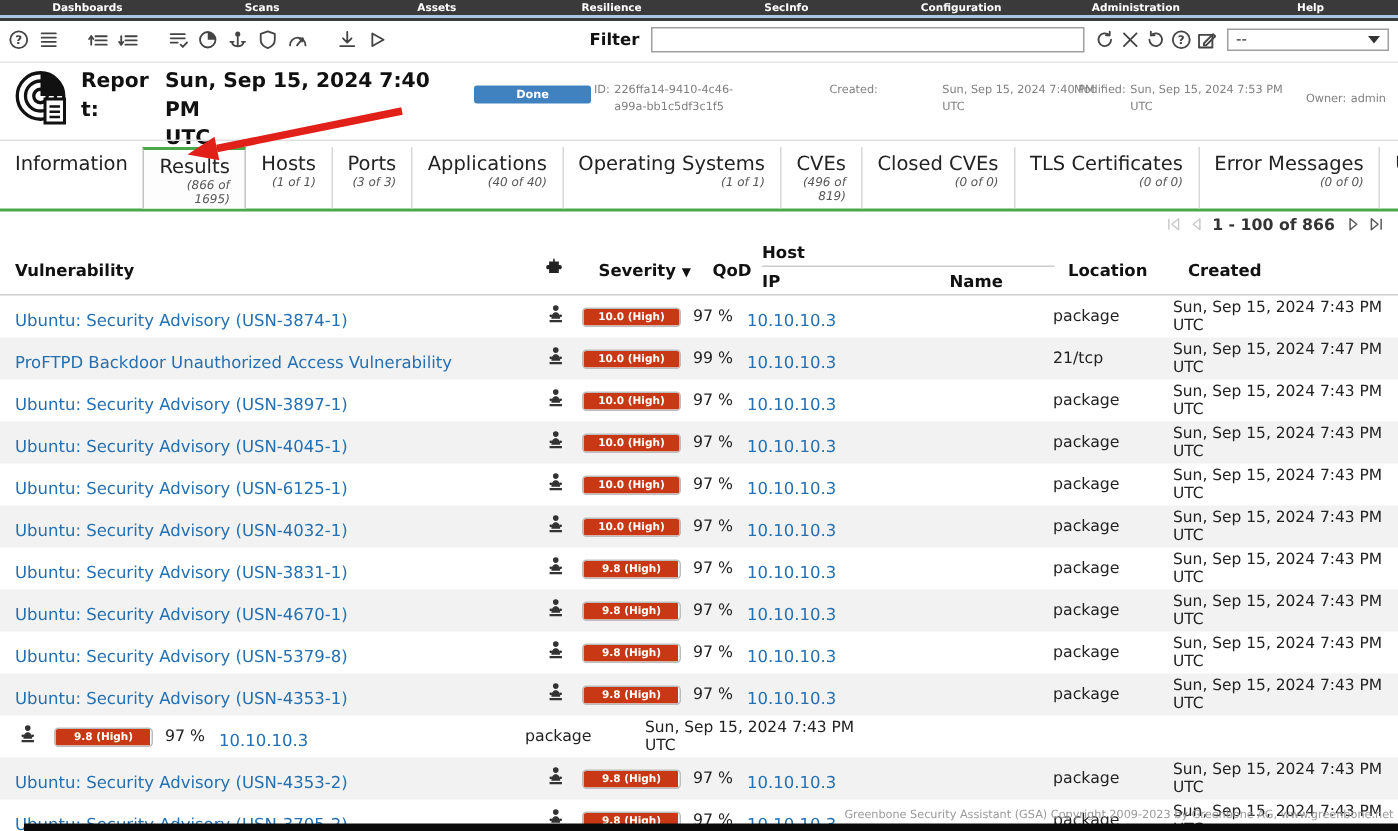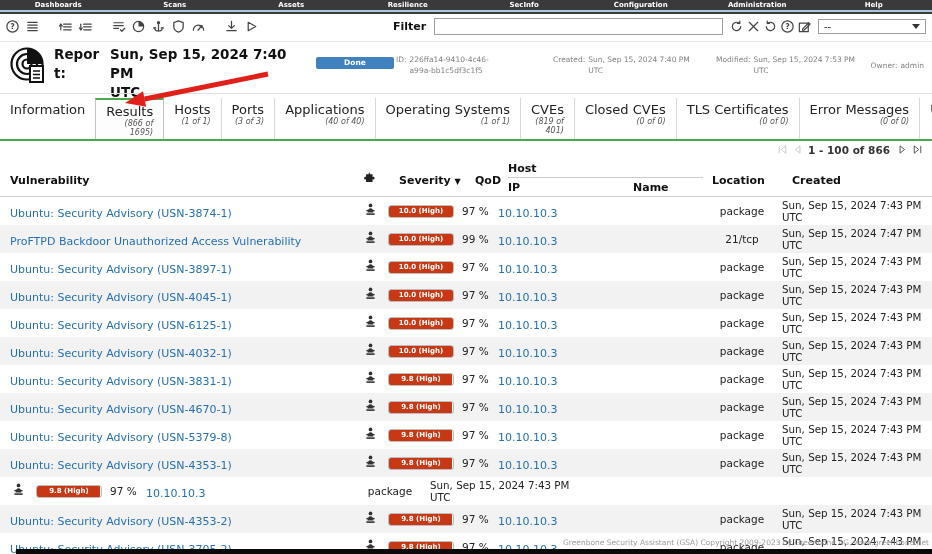--- a/index.html
+++ b/index.html
@@ -30,21 +30,21 @@
   
   .report-header{position:absolute;top:44px;left:8px;right:8px;height:48px;}
   .rh-logo{position:absolute;left:0;top:0;}
   .rh-entity{position:absolute;left:46px;top:1px;width:50px;font-size:13.5px;font-weight:bold;line-height:1.4;overflow-wrap:anywhere;color:#111;}
   .rh-title{position:absolute;left:102px;top:1px;width:200px;font-size:13.5px;font-weight:bold;line-height:1.4;color:#111;}
   .rh-status{position:absolute;left:308px;top:13px;width:78px;height:12px;border-radius:2px;color:#fff;
              font-size:7.5px;font-weight:bold;text-align:center;line-height:12px;background:#4081bf;}
   .rh-meta{position:absolute;top:11px;font-size:7.5px;color:#808080;line-height:1.45;display:flex;}
   .meta-label{margin-right:3px;white-space:nowrap;}
   .meta-id{left:388px;}  .meta-id .meta-value{width:98px;overflow-wrap:anywhere;}
-  .meta-created{left:545px;}
+  .meta-created{left:545px;gap:40px;}
   .meta-modified{left:708px;}
   .rh-owner{position:absolute;right:0;top:17px;font-size:7.5px;color:#808080;display:flex;}
   .divider-2{position:absolute;top:93px;left:0;right:0;height:1px;background:#e0e0e0;}
 
   
   .tabs-row{position:absolute;top:98px;left:0;right:0;display:flex;align-items:stretch;border-bottom:2px solid #4aa94a;}
   .tab{padding:4px 10px 2px;text-align:right;cursor:pointer;}
   .tab + .tab{border-left:1px solid #d8d8d8;}
   .tab-label{font-size:13px;color:#222;white-space:nowrap;}
   .tab-count{font-size:8px;font-style:italic;color:#555;min-height:10px;}
@@ -80,21 +80,21 @@
   a.link{color:#2470b2;text-decoration:none;font-size:11px;cursor:pointer;}
   .c-vuln{width:352px;padding-left:10px;box-sizing:border-box;white-space:nowrap;overflow:hidden;}
   .c-sol{width:36px;display:flex;justify-content:center;}
   .c-sev{width:74px;}
   .sevbar{width:64px;height:11px;border:1px solid #bdbdbd;border-radius:3px;position:relative;background:#fff;overflow:hidden;}
   .sevfill{position:absolute;top:0;left:0;bottom:0;}
   .sevtext{position:absolute;top:0;left:0;right:0;bottom:0;color:#fff;font-size:7px;font-weight:bold;text-align:center;line-height:11px;}
   .c-qod{width:36px;font-size:10.5px;color:#222;}
   .c-ip{width:122px;}
   .c-name{width:82px;font-size:10.5px;}
-  .c-loc{width:80px;font-size:10.5px;color:#222;text-align:center;}
+  .c-loc{width:80px;font-size:10.5px;color:#222;}
   .c-created{flex:1;font-size:10.3px;color:#222;line-height:1.2;}
 
   
   .footer{position:absolute;right:3px;bottom:7px;font-size:7.5px;color:#9a9a9a;z-index:15;}
   .bottom-bar{position:absolute;left:16px;right:0;bottom:0;height:5px;background:#0a0a0a;z-index:16;}
 </style>
 </head>
 <body>
 
 <div class="screen" data-name="gsa-report-page">
@@ -280,21 +280,21 @@
       <div class="tab" data-name="tab-applications">
         <div class="tab-label">Applications</div>
         <div class="tab-count">(40 of 40)</div>
       </div>
       <div class="tab" data-name="tab-operating-systems">
         <div class="tab-label">Operating Systems</div>
         <div class="tab-count">(1 of 1)</div>
       </div>
       <div class="tab" data-name="tab-cves">
         <div class="tab-label">CVEs</div>
-        <div class="tab-count">(819 of 401)</div>
+        <div class="tab-count">(496 of 819)</div>
       </div>
       <div class="tab" data-name="tab-closed-cves">
         <div class="tab-label">Closed CVEs</div>
         <div class="tab-count">(0 of 0)</div>
       </div>
       <div class="tab" data-name="tab-tls-certificates">
         <div class="tab-label">TLS Certificates</div>
         <div class="tab-count">(0 of 0)</div>
       </div>
       <div class="tab" data-name="tab-error-messages">

